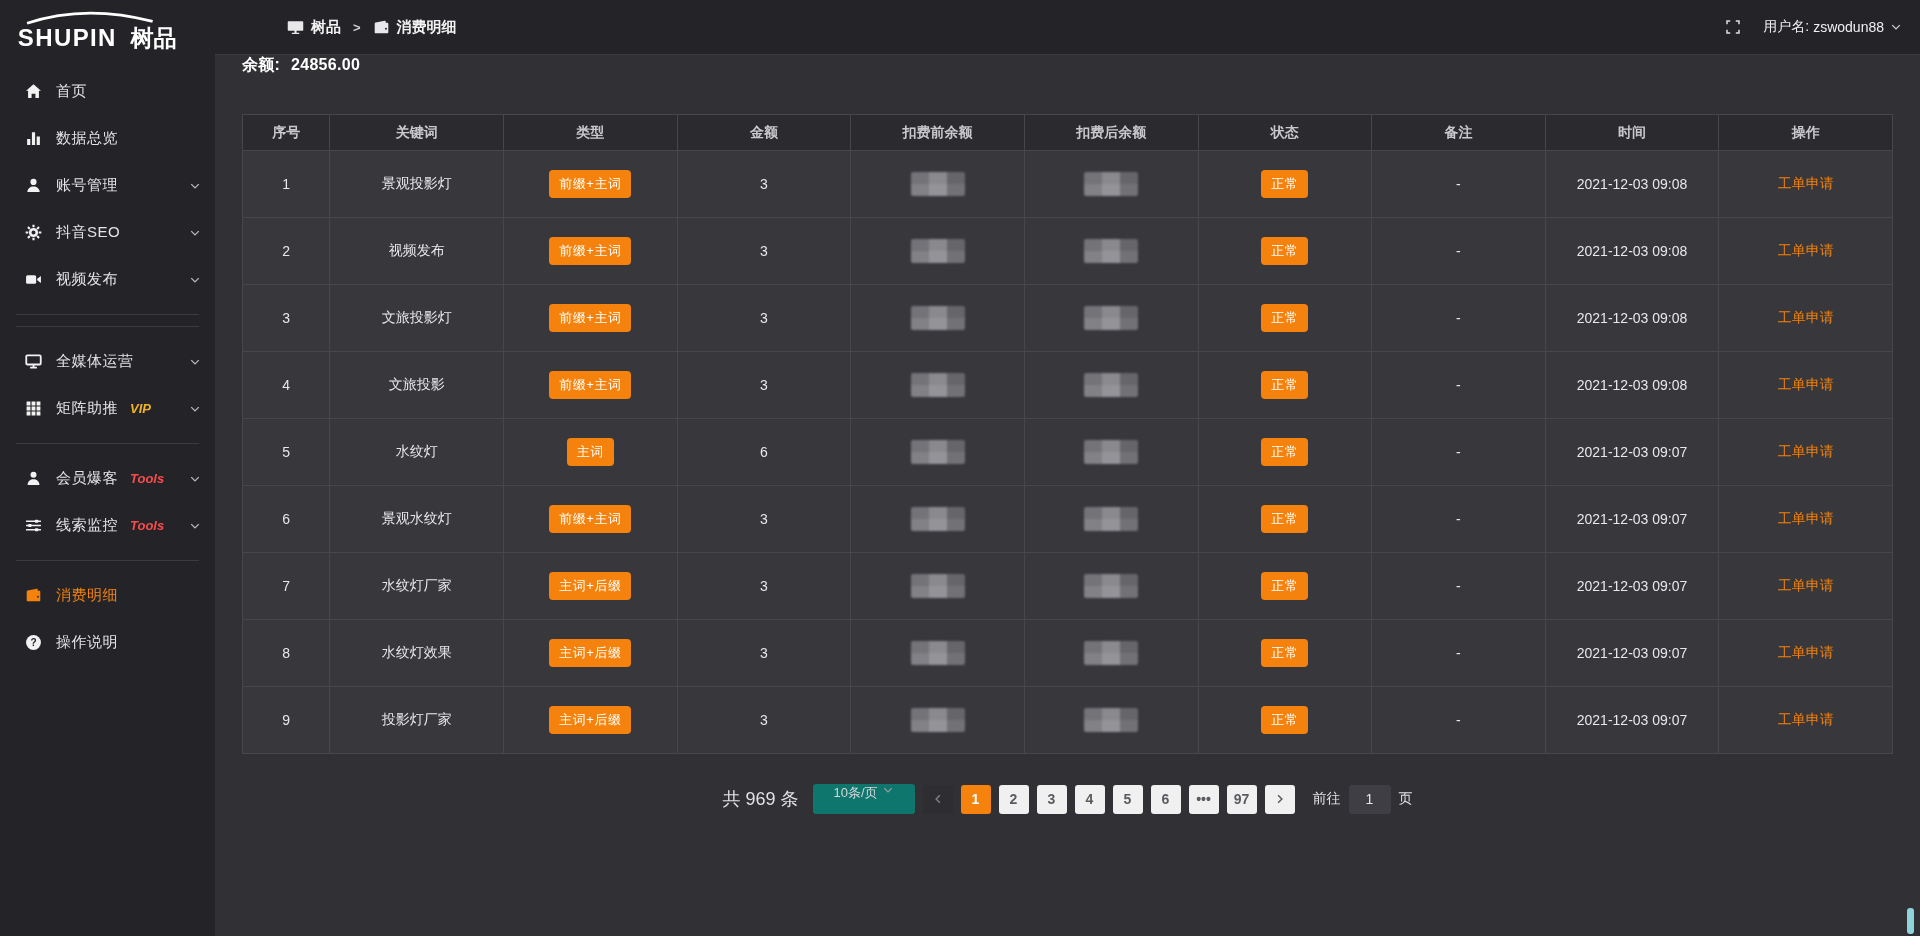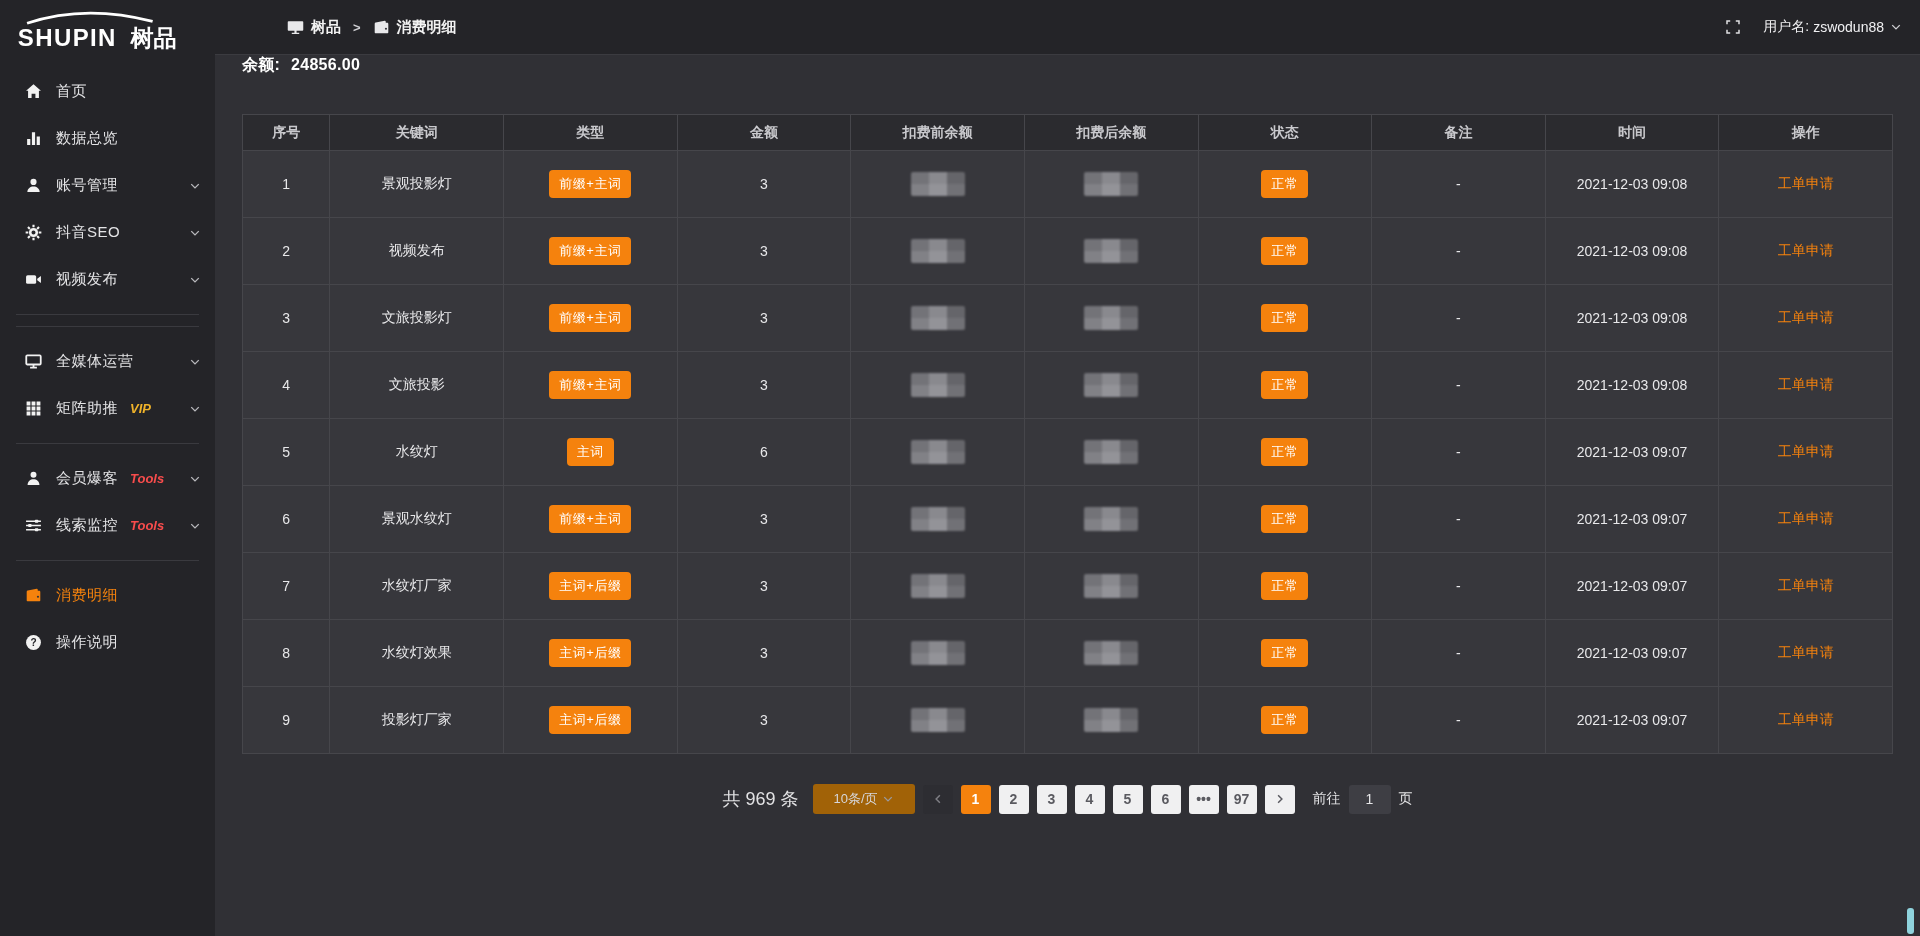--- a/index.html
+++ b/index.html
@@ -54,22 +54,22 @@
   .action-link { color:var(--accent); cursor:pointer; }
   .mosaic { display:inline-block; width:54px; height:24px; border-radius:2px; vertical-align:middle;
     background:
       linear-gradient(90deg,#7e7e83 0 34%,#98989d 34% 67%,#6e6e73 67% 100%) top / 100% 50% no-repeat,
       linear-gradient(90deg,#8e8e93 0 34%,#a4a4a9 34% 67%,#7c7c81 67% 100%) bottom / 100% 50% no-repeat;
     filter:blur(1.2px); opacity:.85; }
 
   
   .pagination { margin-top:30px; display:flex; align-items:center; justify-content:center; gap:8px; }
   .pg-total { font-size:18px; color:#e2e2e4; margin-right:6px; }
-  .pg-size { width:102px; height:30px; background:#a16207; border-radius:3px; display:flex;
-    align-items:center; justify-content:center; gap:4px; font-size:13px; color:#d6d6da; cursor:pointer; }
+  .pg-size { width:102px; height:30px; background:#0f766e; border-radius:3px; display:flex;
+    justify-content:center; gap:4px; font-size:13px; color:#d6d6da; cursor:pointer; }
   .pg-size .s-chevron { display:inline-flex; color:#9a9a9f; }
   .pg-btn { min-width:30px; height:29px; padding:0 6px; border-radius:3px; background:#f0f0f1;
     color:#5a5a60; font-size:14px; font-weight:bold; display:flex; align-items:center;
     justify-content:center; cursor:pointer; }
   .pg-btn.active { background:var(--accent); color:#fff; }
   .pg-btn.prev { background:#2d2d32; color:#7e7e84; }
   .pg-goto { display:flex; align-items:center; gap:8px; margin-left:10px; font-size:14px; color:#e2e2e4; }
   .pg-input { width:42px; height:29px; background:#3e3e44; border:none; border-radius:3px;
     color:#e6e6e8; font-size:14px; text-align:center; font-family:inherit; }
 

